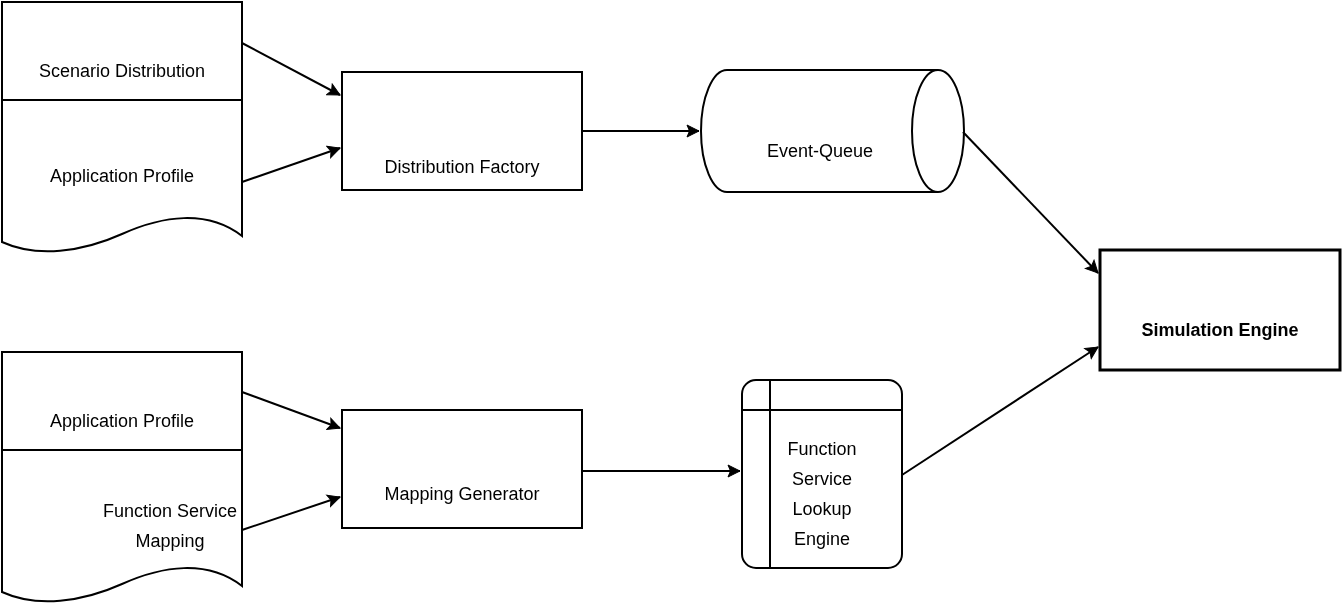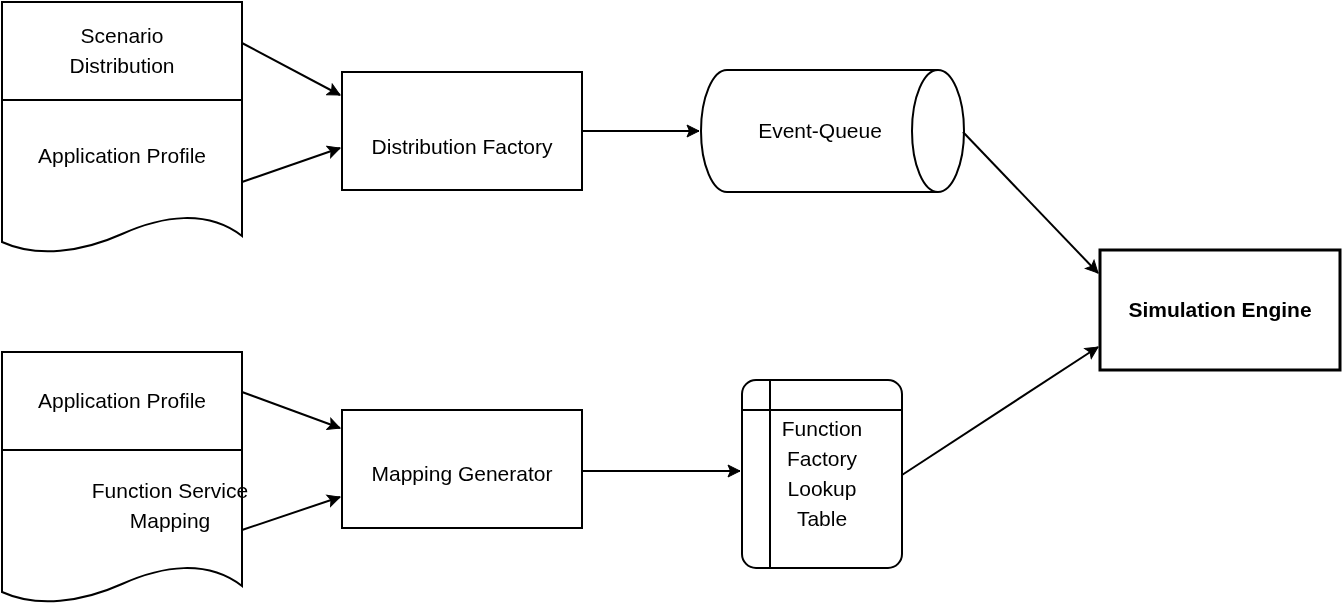--- a/index.html
+++ b/index.html
@@ -20,24 +20,25 @@
     position: absolute;
     left: 0;
     top: 0;
   }
   .label {
     position: absolute;
     display: flex;
     align-items: center;
     justify-content: center;
     text-align: center;
-    font-size: 21px;
+    font-size: 18px;
     line-height: 30px;
     color: #000000;
     pointer-events: none;
+    margin-top: 20px;
   }
   .label > span { display: inline-block; }
   .bold { font-weight: bold; }
 </style>
 </head>
 <body>
 
 <div id="canvas">
 
   <svg id="shapes" width="1342" height="612" viewBox="0 0 1342 612">
@@ -112,16 +113,16 @@
 
   <div class="label" style="left:8px; top:450px; width:262px; height:112px;padding-left:31px;">
     <span style="width:190px;">Function Service Mapping</span>
   </div>
 
   <div class="label" style="left:342px; top:410px; width:240px; height:128px;">
     <span>Mapping Generator</span>
   </div>
 
   <div class="label" style="left:742px; top:380px; width:160px; height:188px;">
-    <span style="width:112px;">Function Factory Lookup Table</span>
+    <span style="width:112px;">Function Service Lookup Engine</span>
   </div>
 
 </div>
 
 </body></html>

